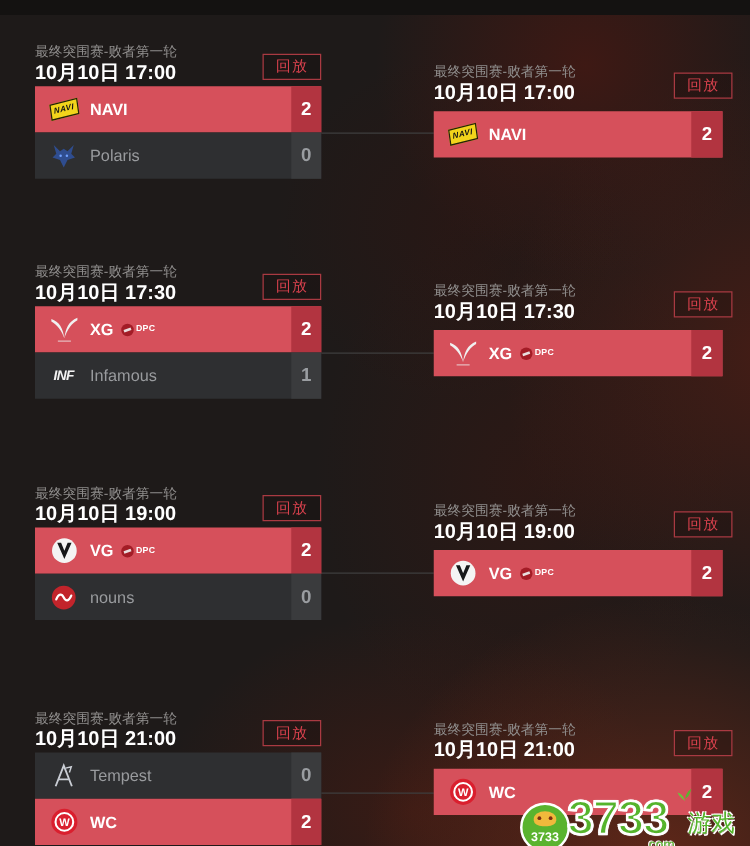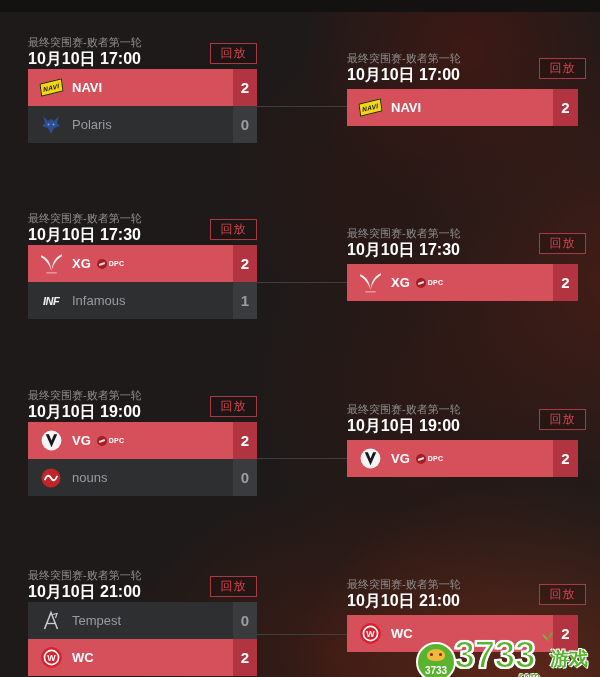--- a/index.html
+++ b/index.html
@@ -72,21 +72,21 @@
     position:absolute;left:46px;top:8px;font-size:38px;font-weight:bold;color:#55b42c;line-height:42px;
     -webkit-text-stroke:2px #fff;
     text-shadow:0 0 2px #fff,1px 1px 0 #fff,-1px -1px 0 #fff,1px -1px 0 #fff,-1px 1px 0 #fff;
     letter-spacing:-1px;
   }
   .wm-com{
     position:absolute;left:108px;top:44px;font-size:11px;font-weight:normal;color:#55b42c;
     text-shadow:0 0 1px #fff,1px 1px 0 #fff,-1px -1px 0 #fff;
   }
   .wm-games{
-    position:absolute;left:142px;top:20px;font-size:19px;font-weight:bold;color:#55b42c;
+    position:absolute;left:142px;top:20px;font-size:19px;font-weight:normal;color:#55b42c;
     text-shadow:0 0 1px #fff,1px 1px 0 #fff,-1px -1px 0 #fff,1px -1px 0 #fff;
   }
   .wm-sprout{position:absolute;left:132px;top:2px;}
   
   #lc0{top:23px;}  #rc0{top:39px;}
   #lc1{top:199px;} #rc1{top:214px;}
   #lc2{top:376px;} #rc2{top:390px;}
   #lc3{top:556px;} #rc3{top:565px;}
   #cn0{top:94px;} #cn1{top:270px;} #cn2{top:446px;} #cn3{top:622px;}
 </style>

